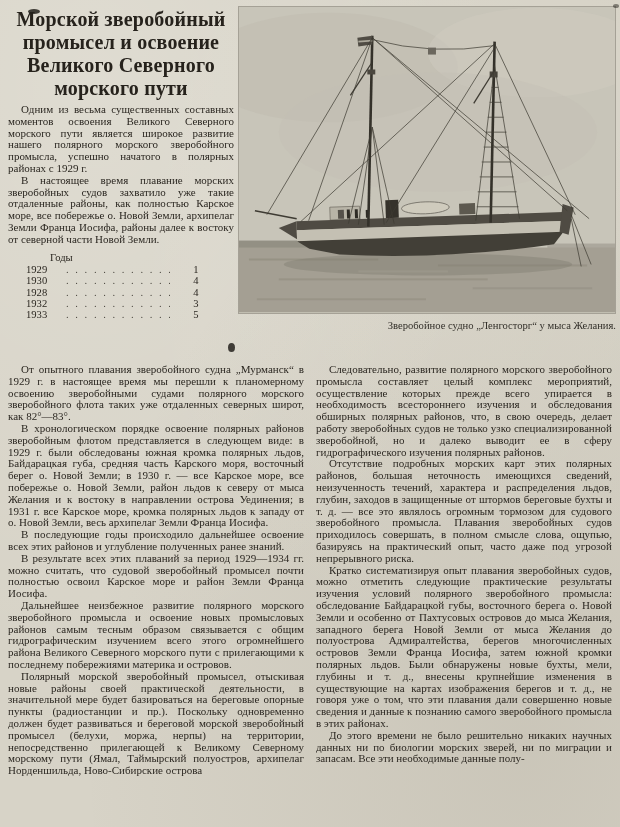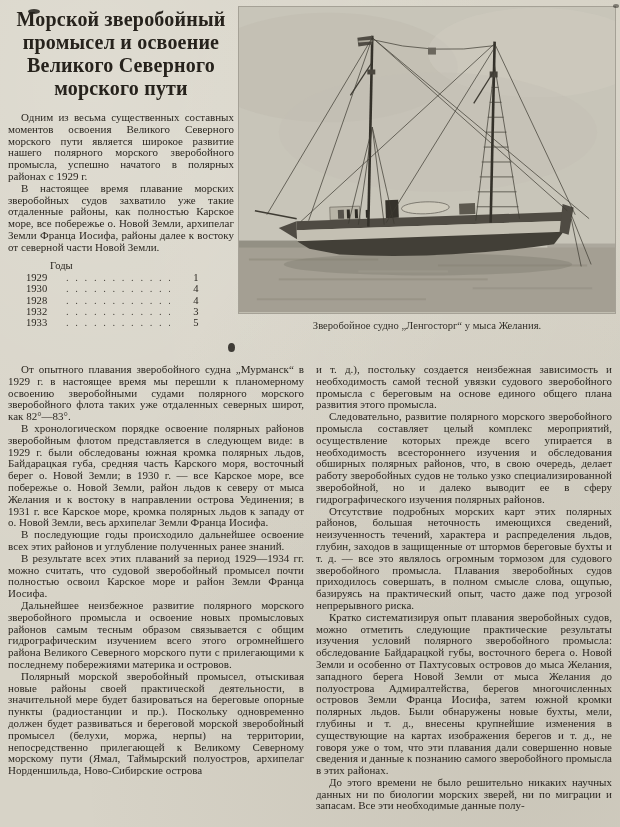--- a/index.html
+++ b/index.html
@@ -14,41 +14,41 @@
       #d7d3c7;
     overflow:hidden;
     font-family:"Liberation Serif","DejaVu Serif",serif;
     color:#2b2721;
   }
   .row-top{display:flex;align-items:flex-start;padding-top:6px;min-height:360px;box-sizing:border-box;}
   .intro-block{width:226px;margin-left:8px;flex:0 0 auto;}
   .photo-block{width:378px;margin-left:4px;flex:0 0 auto;}
   .page-title{
     font-size:20px;line-height:23px;font-weight:bold;
-    text-align:center;letter-spacing:.2px;margin:2px 0 12px 0;
+    text-align:center;letter-spacing:.2px;margin:2px 0 4px 0;
     color:#26221c;
   }
   p.par{
     margin:0;text-indent:13px;text-align:justify;
     font-size:11px;line-height:11.8px;
   }
   .fleet-table{margin:6px 0 0 18px;width:196px;font-size:10.6px;line-height:11.2px;}
   .ft-header{display:flex;align-items:center;margin-bottom:1px;}
   .ft-col1{width:52px;margin-left:24px;}
   .ft-col2{flex:1;text-align:center;white-space:pre-line;}
   .ft-row{display:flex;align-items:baseline;line-height:11.4px;}
   .ft-year{width:40px;flex:0 0 auto;}
   .ft-dots{flex:1;overflow:hidden;white-space:nowrap;letter-spacing:2px;opacity:.85;}
   .ft-val{width:52px;flex:0 0 auto;text-align:center;}
   .photo-frame{
     width:378px;height:308px;border:1px solid #a5a196;box-sizing:border-box;
     background:#c8c5b9;
   }
   .photo-caption{
-    margin-top:6px;text-align:center;font-size:10.6px;line-height:12px;color:#33302a;
+    margin-top:6px;text-align:right;font-size:10.6px;line-height:12px;color:#33302a;
   }
   .row-cols{display:flex;margin:4px 8px 0 8px;}
   .col{width:296px;flex:0 0 auto;height:458px;overflow:hidden;}
   .col.left{margin-right:12px;}
   .smudge{position:absolute;background:#23211c;border-radius:50%;opacity:.85;}
   svg{display:block;}
 </style>
 </head>
 <body>
 
@@ -187,21 +187,20 @@
   <div class="row-cols">
     <div class="col left">
       <p class="par">От опытного плавания зверобойного судна „Мурманск“ в 1929 г. в настоящее время мы перешли к планомерному освоению зверобойными судами полярного морского зверобойного флота таких уже отдаленных северных широт, как 82°—83°.</p>
       <p class="par">В хронологическом порядке освоение полярных районов зверобойным флотом представляется в следующем виде: в 1929 г. были обследованы южная кромка полярных льдов, Байдарацкая губа, средняя часть Карского моря, восточный берег о. Новой Земли; в 1930 г. — все Карское море, все побережье о. Новой Земли, район льдов к северу от мыса Желания и к востоку в направлении острова Уединения; в 1931 г. все Карское море, кромка полярных льдов к западу от о. Новой Земли, весь архипелаг Земли Франца Иосифа.</p>
       <p class="par">В последующие годы происходило дальнейшее освоение всех этих районов и углубление полученных ранее знаний.</p>
       <p class="par">В результате всех этих плаваний за период 1929—1934 гг. можно считать, что судовой зверобойный промысел почти полностью освоил Карское море и район Земли Франца Иосифа.</p>
       <p class="par">Дальнейшее неизбежное развитие полярного морского зверобойного промысла и освоение новых промысловых районов самым тесным образом связывается с общим гидрографическим изучением всего этого огромнейшего района Великого Северного морского пути с прилегающими к последнему побережиями материка и островов.</p>
       <p class="par">Полярный морской зверобойный промысел, отыскивая новые районы своей практической деятельности, в значительной мере будет базироваться на береговые опорные пункты (радиостанции и пр.). Поскольку одновременно должен будет развиваться и береговой морской зверобойный промысел (белухи, моржа, нерпы) на территории, непосредственно прилегающей к Великому Северному морскому пути (Ямал, Таймырский полуостров, архипелаг Норденшильда, Ново-Сибирские острова</p>
     </div>
     <div class="col right">
-      <p class="par" style="text-indent:0;">и т. д.), постольку создается неизбежная зависимость и необходимость самой тесной увязки судового зверобойного промысла с береговым на основе единого общего плана развития этого промысла.</p>
       <p class="par">Следовательно, развитие полярного морского зверобойного промысла составляет целый комплекс мероприятий, осуществление которых прежде всего упирается в необходимость всестороннего изучения и обследования обширных полярных районов, что, в свою очередь, делает работу зверобойных судов не только узко специализированной зверобойной, но и далеко выводит ее в сферу гидрографического изучения полярных районов.</p>
       <p class="par">Отсутствие подробных морских карт этих полярных районов, большая неточность имеющихся сведений, неизученность течений, характера и распределения льдов, глубин, заходов в защищенные от штормов береговые бухты и т. д. — все это являлось огромным тормозом для судового зверобойного промысла. Плавания зверобойных судов приходилось совершать, в полном смысле слова, ощупью, базируясь на практический опыт, часто даже под угрозой непрерывного риска.</p>
       <p class="par">Кратко систематизируя опыт плавания зверобойных судов, можно отметить следующие практические результаты изучения условий полярного зверобойного промысла: обследование Байдарацкой губы, восточного берега о. Новой Земли и особенно от Пахтусовых островов до мыса Желания, западного берега Новой Земли от мыса Желания до полуострова Адмиралтейства, берегов многочисленных островов Земли Франца Иосифа, затем южной кромки полярных льдов. Были обнаружены новые бухты, мели, глубины и т. д., внесены крупнейшие изменения в существующие на картах изображения берегов и т. д., не говоря уже о том, что эти плавания дали совершенно новые сведения и данные к познанию самого зверобойного промысла в этих районах.</p>
       <p class="par">До этого времени не было решительно никаких научных данных ни по биологии морских зверей, ни по миграции и запасам. Все эти необходимые данные полу-</p>
     </div>
   </div>
 
 </div>
 
 </body></html>

